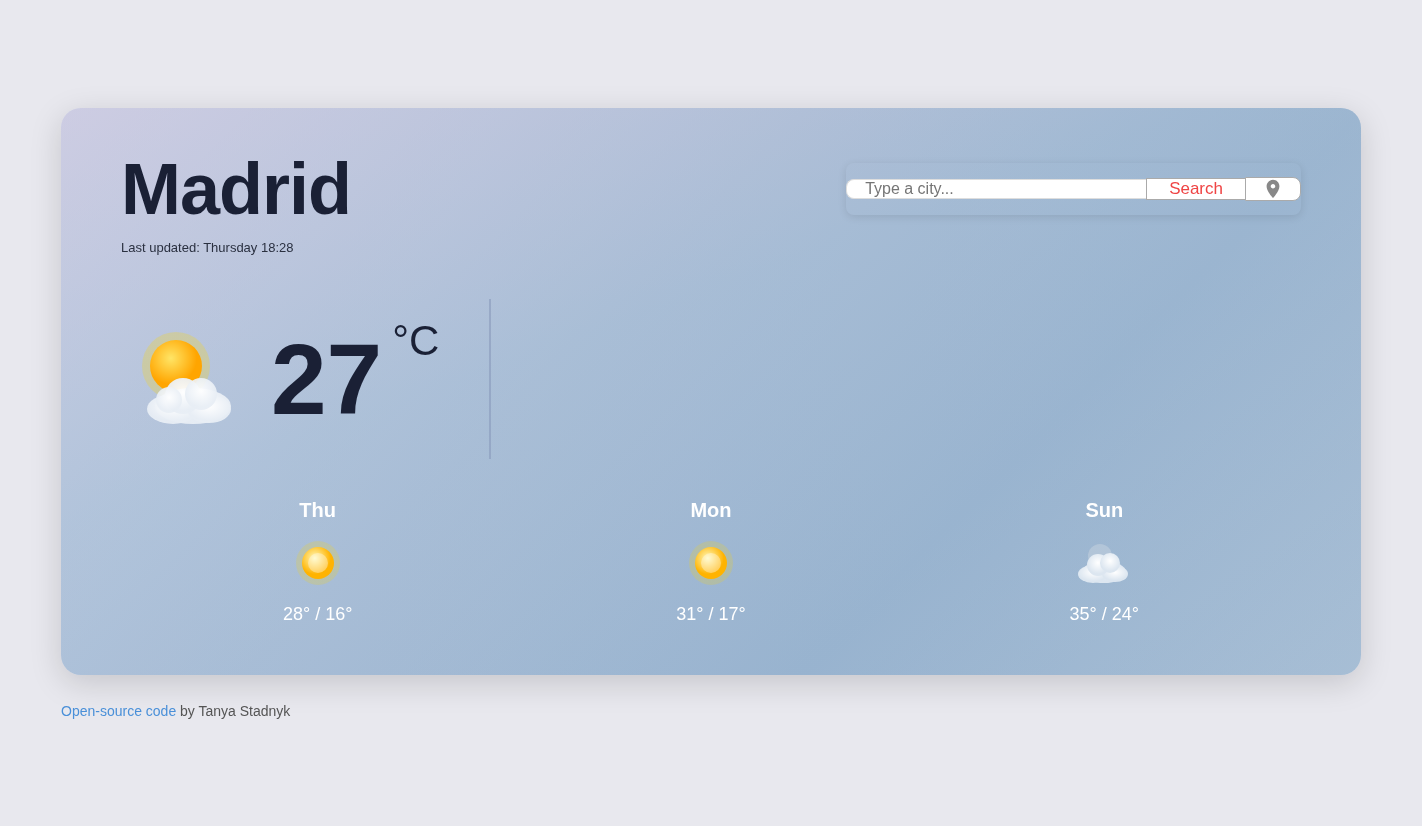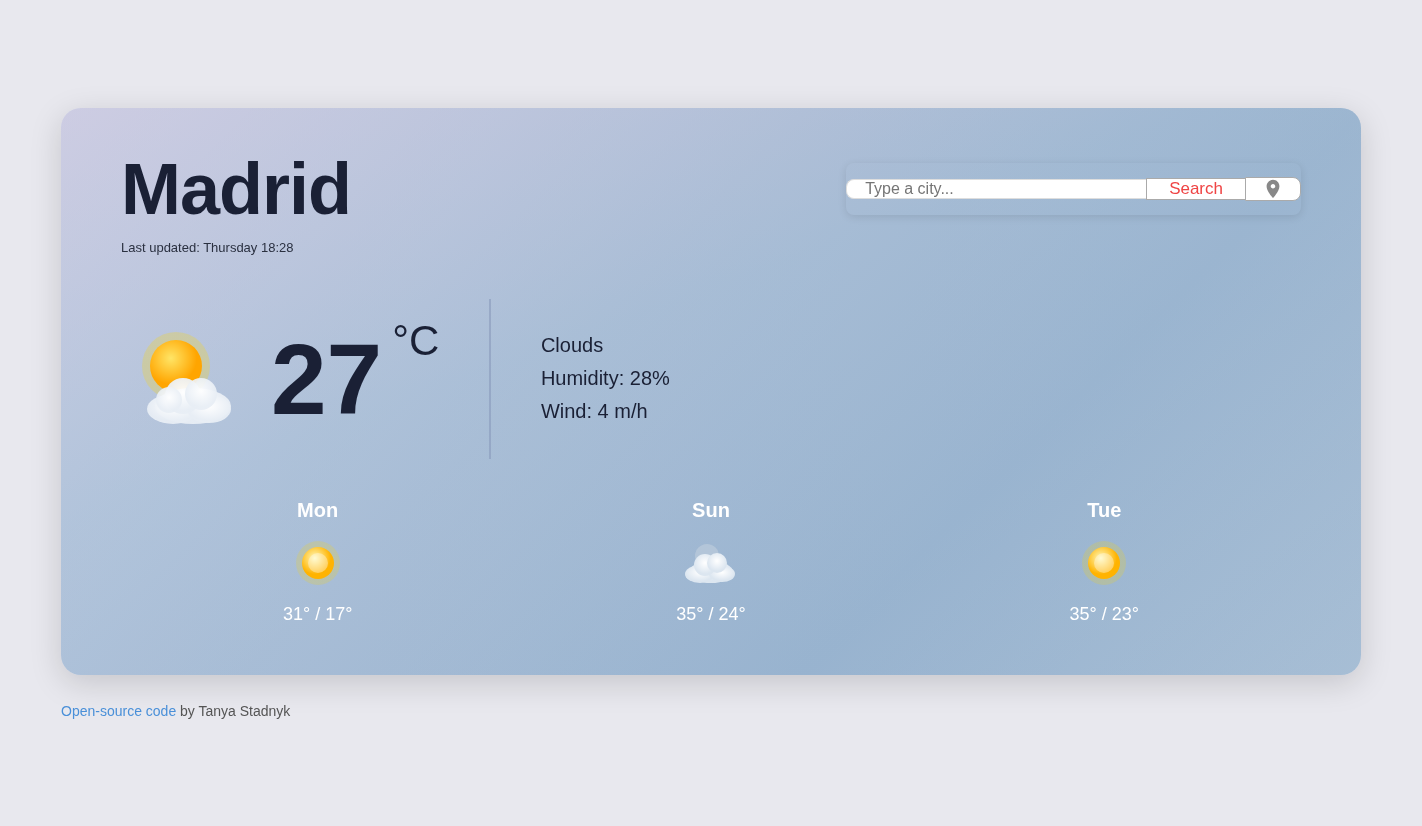--- a/index.html
+++ b/index.html
@@ -220,29 +220,39 @@
         <circle cx="62" cy="72" r="18" fill="url(#cloud1Grad)" opacity="0.95"></circle>
         <circle cx="80" cy="70" r="16" fill="url(#cloud1Grad)" opacity="0.92"></circle>
         <circle cx="48" cy="76" r="13" fill="url(#cloud1Grad)" opacity="0.9"></circle>
       </svg>
 
       <div class="temperature-display">27</div>
       <div class="unit-display">°C</div>
 
       <div class="divider-vertical"></div>
 
-      <div class="weather-details">
-        <div class="weather-detail-item">Clouds</div>
-        <div class="weather-detail-item">Humidity: 28%</div>
-        <div class="weather-detail-item">Wind: 4 m/h</div>
-      </div>
     </div>
 
     <div class="forecast-row">
 
+      <div class="forecast-day">
+        <span class="forecast-day-name">Thu</span>
+        <svg class="forecast-icon" viewBox="0 0 58 58" xmlns="http://www.w3.org/2000/svg">
+          <defs>
+              <radialGradient id="sg0" cx="40%" cy="35%">
+                <stop offset="0%" stop-color="#fff9bb"></stop>
+                <stop offset="100%" stop-color="#ffb300"></stop>
+              </radialGradient>
+            </defs>
+          <circle cx="29" cy="29" r="22" fill="#FFD700" opacity="0.2"></circle>
+          <circle cx="29" cy="29" r="16" fill="url(#sg0)"></circle>
+          <circle cx="29" cy="29" r="10" fill="#fff" opacity="0.35"></circle>
+        </svg>
+        <span class="forecast-temps">28° / 16°</span>
+      </div>
 
       <div class="forecast-day">
         <span class="forecast-day-name">Mon</span>
         <svg class="forecast-icon" viewBox="0 0 58 58" xmlns="http://www.w3.org/2000/svg">
           <defs>
               <radialGradient id="sg1" cx="40%" cy="35%">
                 <stop offset="0%" stop-color="#fff9bb"></stop>
                 <stop offset="100%" stop-color="#ffb300"></stop>
               </radialGradient>
             </defs>
@@ -268,35 +278,20 @@
           <ellipse cx="29" cy="38" rx="22" ry="11" fill="url(#cg1)"></ellipse>
           <ellipse cx="18" cy="40" rx="15" ry="9" fill="url(#cg1)"></ellipse>
           <ellipse cx="40" cy="40" rx="13" ry="8" fill="url(#cg1)"></ellipse>
           <circle cx="23" cy="31" r="11" fill="url(#cg1)"></circle>
           <circle cx="35" cy="29" r="10" fill="url(#cg1)"></circle>
         </svg>
         <span class="forecast-temps">35° / 24°</span>
       </div>
 
 
-      <div class="forecast-day">
-        <span class="forecast-day-name">Tue</span>
-        <svg class="forecast-icon" viewBox="0 0 58 58" xmlns="http://www.w3.org/2000/svg">
-          <defs>
-              <radialGradient id="sg4" cx="40%" cy="35%">
-                <stop offset="0%" stop-color="#fff9bb"></stop>
-                <stop offset="100%" stop-color="#ffb300"></stop>
-              </radialGradient>
-            </defs>
-          <circle cx="29" cy="29" r="22" fill="#FFD700" opacity="0.2"></circle>
-          <circle cx="29" cy="29" r="16" fill="url(#sg4)"></circle>
-          <circle cx="29" cy="29" r="10" fill="#fff" opacity="0.35"></circle>
-        </svg>
-        <span class="forecast-temps">35° / 23°</span>
-      </div>
 
     </div>
   </div>
 
   <div class="footer">
     <a href="#">Open-source code</a><span> by Tanya Stadnyk</span>
   </div>
 </div>
 
 </body></html>

